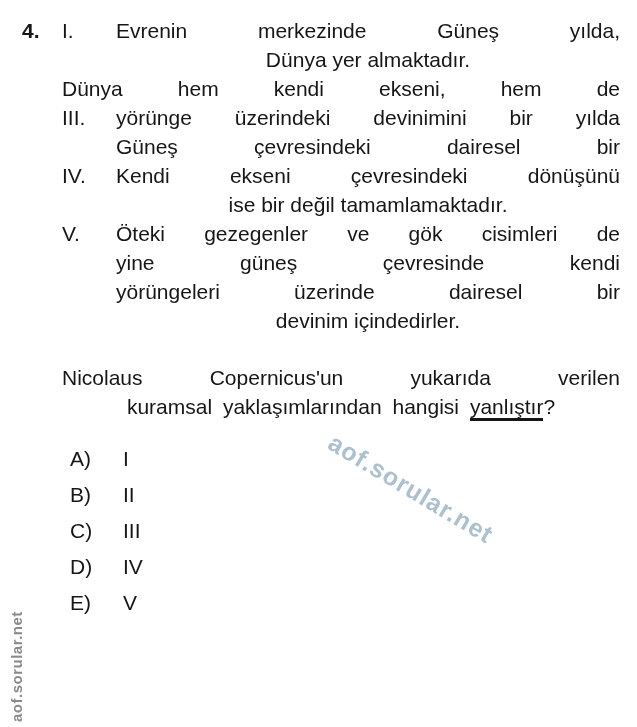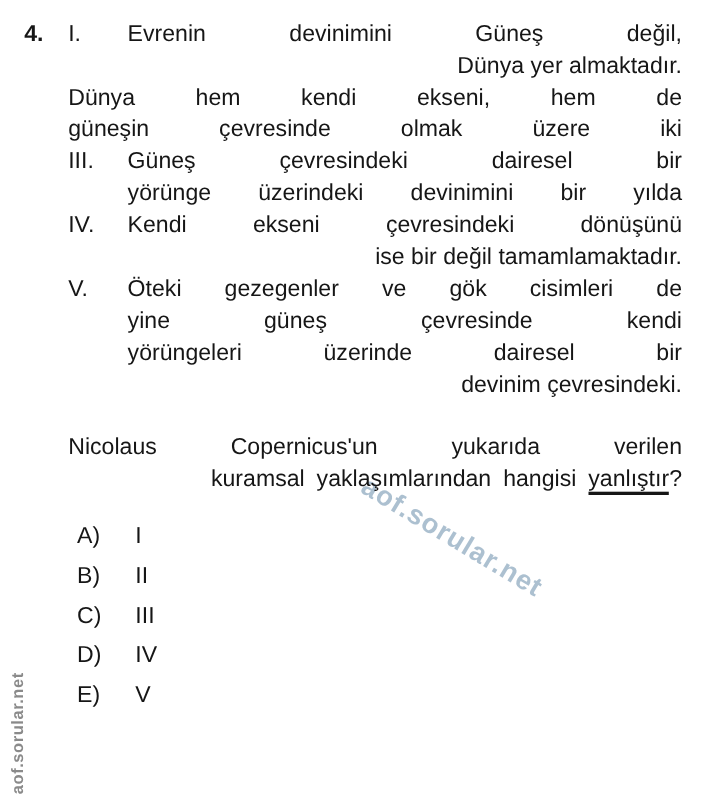--- a/index.html
+++ b/index.html
@@ -24,21 +24,21 @@
   .qbody { flex: 1; min-width: 0; }
   .item { display: flex; }
   .numeral { width: 54px; flex: none; }
   .itext { flex: 1; min-width: 0; }
   .jline {
     text-align: justify;
     text-align-last: justify;
     text-justify: inter-word;
     white-space: normal;
   }
-  .lline { text-align: right; }
+  .lline { text-align: center; }
   .stem { margin-top: 28px; font-weight: normal; }
   .stem .lline { word-spacing: 5px; }
   .uword {
     border-bottom: 3px solid #161616;
     padding-bottom: 0px;
   }
   .options { margin-top: 20px; }
   .option { display: flex; line-height: 36px; }
   .opt-letter { margin-left: 8px; width: 53px; flex: none; }
   .opt-value { flex: none; }
@@ -79,55 +79,54 @@
   <div class="content">
     <div class="qrow">
 
       <div class="qnum">4.</div>
 
       <div class="qbody">
 
         <div class="item">
           <div class="numeral">I.</div>
           <div class="itext">
-            <div class="jline">Evrenin devinimini Güneş değil,</div>
+            <div class="jline">Evrenin merkezinde Güneş yılda,</div>
             <div class="lline">Dünya yer almaktadır.</div>
           </div>
         </div>
 
         <div class="item">
           <div class="itext">
             <div class="jline">Dünya hem kendi ekseni, hem de</div>
-            <div class="jline">güneşin çevresinde olmak üzere iki</div>
           </div>
         </div>
 
         <div class="item">
           <div class="numeral">III.</div>
           <div class="itext">
+            <div class="jline">yörünge üzerindeki devinimini bir yılda</div>
             <div class="jline">Güneş çevresindeki dairesel bir</div>
-            <div class="jline">yörünge üzerindeki devinimini bir yılda</div>
           </div>
         </div>
 
         <div class="item">
           <div class="numeral">IV.</div>
           <div class="itext">
             <div class="jline">Kendi ekseni çevresindeki dönüşünü</div>
             <div class="lline">ise bir değil tamamlamaktadır.</div>
           </div>
         </div>
 
         <div class="item">
           <div class="numeral">V.</div>
           <div class="itext">
             <div class="jline">Öteki gezegenler ve gök cisimleri de</div>
             <div class="jline">yine güneş çevresinde kendi</div>
             <div class="jline">yörüngeleri üzerinde dairesel bir</div>
-            <div class="lline">devinim çevresindeki.</div>
+            <div class="lline">devinim içindedirler.</div>
           </div>
         </div>
 
         <div class="stem">
           <div class="jline">Nicolaus Copernicus'un yukarıda verilen</div>
           <div class="lline"><span>kuramsal yaklaşımlarından hangisi </span><span class="uword">yanlıştır</span><span>?</span></div>
         </div>
 
         <div class="options">
           <div class="option">

